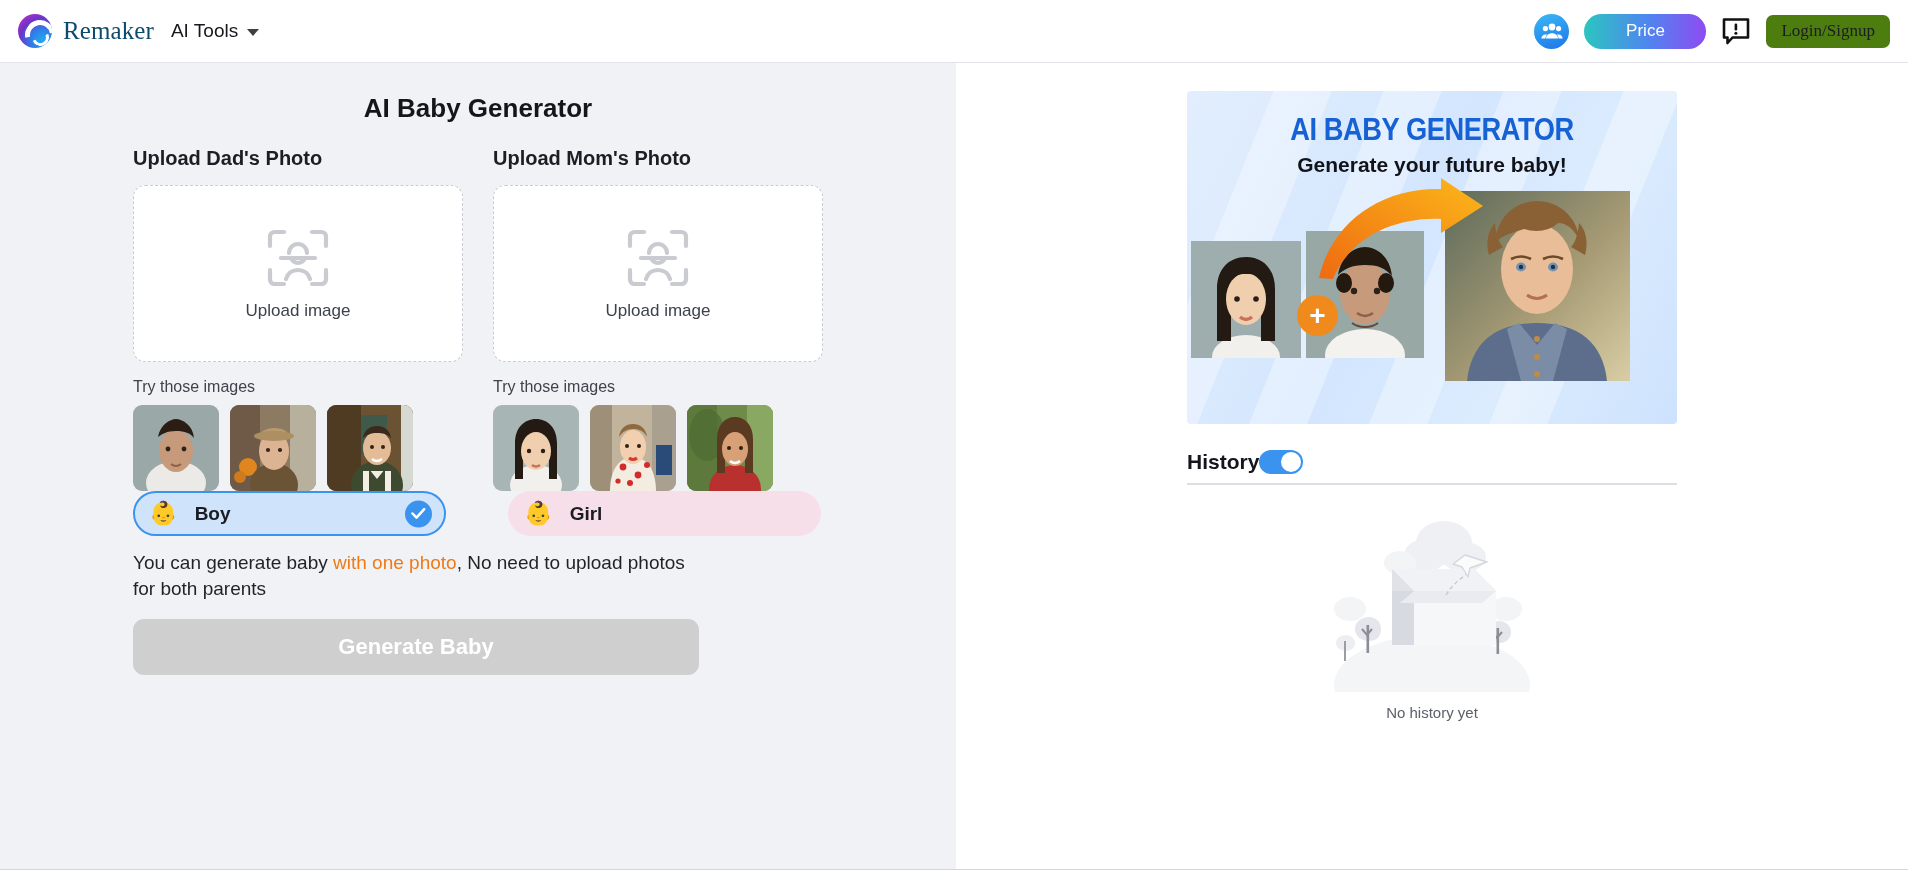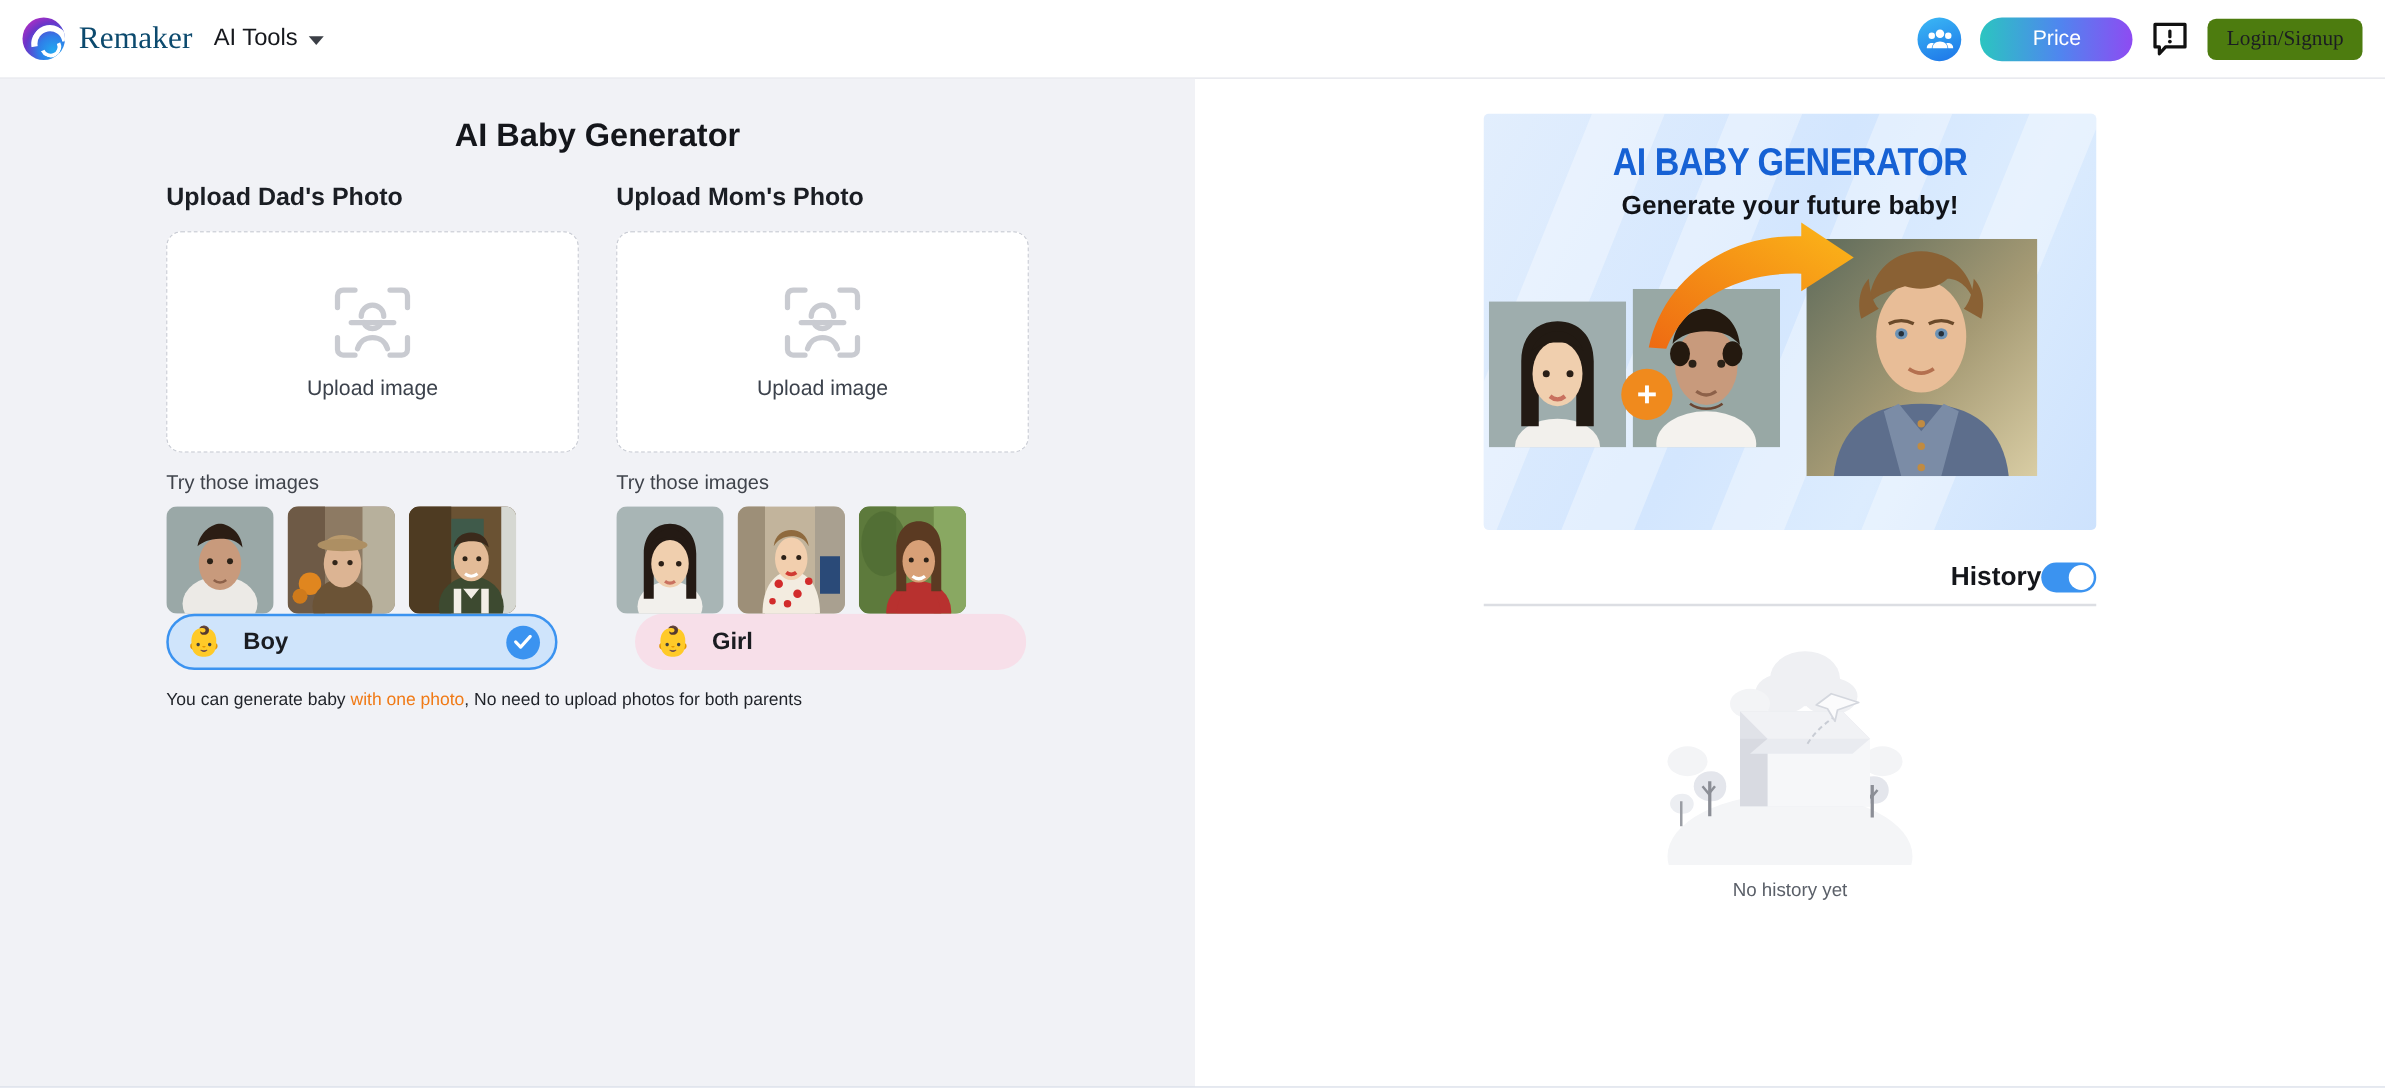--- a/index.html
+++ b/index.html
@@ -141,21 +141,21 @@
   .gender-opt.girl { background: #f7dfe9; border: 2px solid transparent; }
   .gender-emoji { font-size: 23px; line-height: 1; }
   .gender-name { font-size: 19px; font-weight: bold; color: #1a1c21; }
   .check-circle {
     position: absolute; right: 12px; top: 50%; transform: translateY(-50%);
     width: 27px; height: 27px; border-radius: 50%;
     background: #3b93f0;
     display: flex; align-items: center; justify-content: center;
   }
   .note {
-    font-size: 14px; color: #1f2228; line-height: 1.35;
+    font-size: 19px; color: #1f2228; line-height: 1.35;
     margin: 14px 0 0 0; max-width: 560px;
   }
   .note .hl { color: #f07a16; }
   .generate-btn {
     margin-top: 18px;
     width: 566px; height: 56px; border-radius: 11px;
     background: #cfcfcf; color: #ffffff;
     font-size: 22px; font-weight: bold;
     display: flex; align-items: center; justify-content: center;
     cursor: not-allowed; border: none;
@@ -202,21 +202,21 @@
     position: absolute; left: 110px; top: 102px;
     width: 41px; height: 41px; border-radius: 50%;
     background: #f08a1d; z-index: 4;
     display: flex; align-items: center; justify-content: center;
     color: #fff; font-size: 28px; font-weight: bold; line-height: 1;
   }
   .arrow-svg { position: absolute; left: 128px; top: -18px; z-index: 3; }
 
   .history-head {
     margin-top: 26px;
-    display: flex; align-items: center; justify-content: flex-end;
+    display: flex; align-items: center; justify-content: flex-start;
     padding-bottom: 9px; border-bottom: 2px solid #dcdee3;
   }
   .history-title { font-size: 21px; font-weight: bold; color: #14161b; }
   .toggle {
     width: 44px; height: 24px; border-radius: 12px;
     background: #3b93f0; position: relative; cursor: pointer; flex: none;
   }
   .toggle::after {
     content: ""; position: absolute; right: 2px; top: 2px;
     width: 20px; height: 20px; border-radius: 50%; background: #fff;
@@ -426,20 +426,21 @@
           </span>
         </div>
         <div class="gender-opt girl">
           <span class="gender-emoji">👶</span>
           <span class="gender-name">Girl</span>
         </div>
       </div>
 
       <p class="note"><span>You can generate baby </span><span class="hl">with one photo</span><span>, No need to upload photos for both parents</span></p>
 
+      <button class="generate-btn" disabled="">Generate Baby</button>
     </div>
   </div>
 
   <div class="right-panel">
     <div class="right-inner">
 
       <div class="banner">
         <div class="banner-stripe">
           <span style="left:20px"></span>
             <span style="left:130px"></span>

